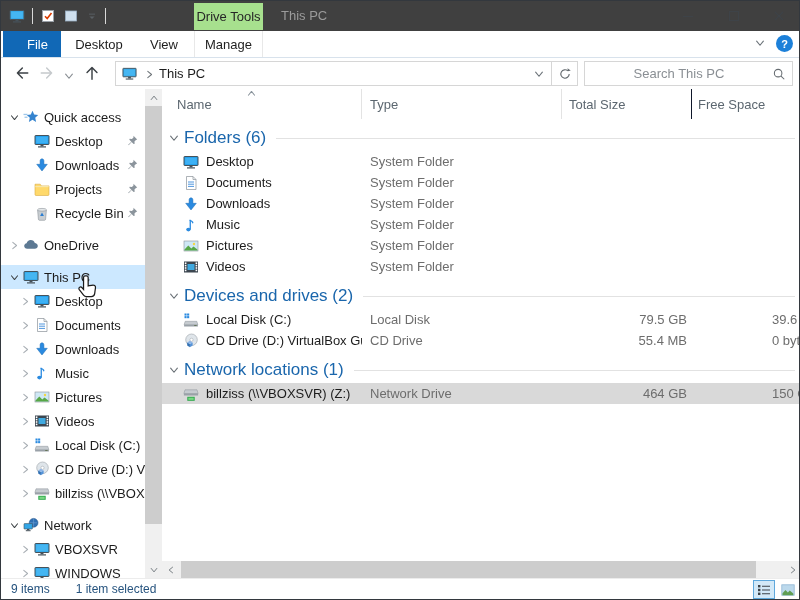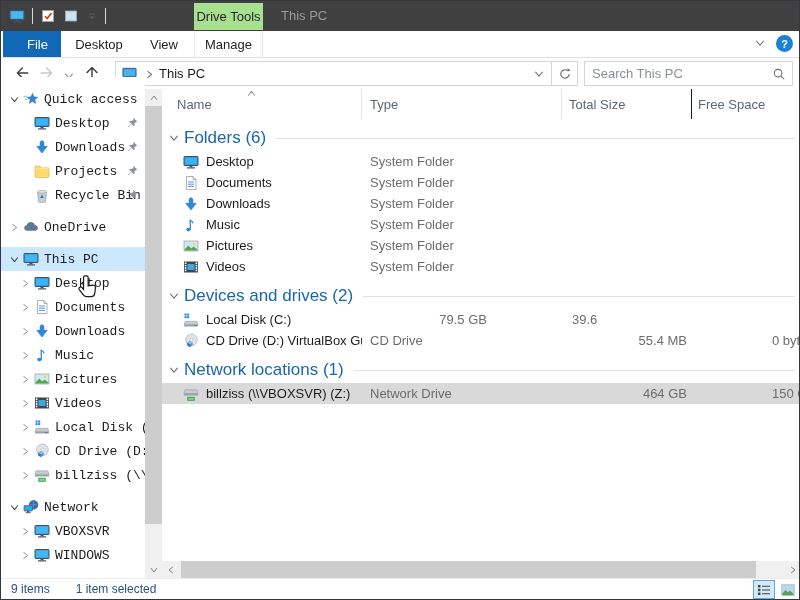--- a/index.html
+++ b/index.html
@@ -41,26 +41,26 @@
   .addr{position:absolute;left:114px;top:3px;width:463px;height:25px;border:1px solid #d6d6d6;background:#fff;
         display:flex;align-items:center;}
   .addr-main{flex:1;display:flex;align-items:center;height:100%;overflow:hidden;}
   .addr-icon{width:15px;height:15px;margin-left:6px;flex:none;}
   .addr-crumb-chev{width:10px;height:10px;margin:0 5px 0 7px;color:#6d7378;flex:none;}
   .addr-drop{width:24px;height:100%;display:flex;align-items:center;justify-content:center;color:#6e757b;}
   .addr-refresh{width:26px;height:100%;border-left:1px solid #d6d6d6;display:flex;align-items:center;justify-content:center;}
   .search{position:absolute;left:583px;top:3px;width:209px;height:25px;border:1px solid #d6d6d6;background:#fff;
           display:flex;align-items:center;}
   .search input{flex:1;border:none;outline:none;font:13px "Liberation Sans","DejaVu Sans",sans-serif;
-                color:#1c1c1c;padding:0 0 0 7px;min-width:0;background:transparent;}
+                color:#1c1c1c;padding:0 0 0 7px;min-width:0;background:transparent;text-align:center;}
   .search input::placeholder{color:#8a8f94;opacity:1;}
   .search-mag{width:26px;display:flex;align-items:center;justify-content:center;}
 
   
-  .sidebar{position:absolute;left:0;top:76px;width:144px;height:489px;overflow:hidden;padding-top:10px;background:#fff;font-family:Liberation Mono, monospace;}
+  .sidebar{position:absolute;left:0;top:94px;width:144px;height:489px;overflow:hidden;padding-top:10px;background:#fff;}
   .srow{display:flex;align-items:center;height:24px;position:relative;white-space:nowrap;}
   .srow.lvl0{padding-left:6px;} .srow.lvl1{padding-left:17px;}
   .srow.gap{margin-top:8px;}
   .srow.sel{background:#cce8ff;}
   .chev{width:14px;height:14px;flex:none;color:#a7adb3;display:flex;align-items:center;justify-content:center;}
   .chev svg{width:11px;height:11px;}
   .chev.down{color:#3f4447;} .chev.down svg{transform:rotate(90deg);}
   .ic{width:16px;height:16px;flex:none;margin:0 5px 0 2px;}
   .ic svg{width:16px;height:16px;}
   .lbl{overflow:hidden;}
@@ -708,20 +708,21 @@
                   <rect x="1.5" y="4.1" width="2.1" height="2.1"></rect>
                   <rect x="4.1" y="4.1" width="2.1" height="2.1"></rect>
                 </g>
                 <path d="M2.2 9.3h11.6l1.1 3.4H1.1z" fill="#c6cbd0" stroke="#8b9299" stroke-width="0.5"></path>
                 <rect x="1.1" y="12.7" width="13.8" height="1.8" fill="#9aa1a8"></rect>
                 <rect x="11.2" y="13.2" width="2.4" height="0.8" fill="#5a6b46"></rect>
               </svg>
             </span>
             <span>Local Disk (C:)</span>
           </div>
+          <div class="c-type">Local Disk</div>
           <div class="c-size">79.5 GB</div>
           <div class="c-free">39.6 G</div>
         </div>
         <div class="frow">
           <div class="c-name">
             <span class="ic">
               <svg viewBox="0 0 16 16">
                 <circle cx="8.5" cy="6.8" r="5.8" fill="#dfe5ea" stroke="#9aa1a8" stroke-width="0.6"></circle>
                 <circle cx="8.5" cy="6.8" r="1.6" fill="#fff" stroke="#9aa1a8" stroke-width="0.5"></circle>
                 <path d="M4.2 9.4l2.7 1.6v3.2l-2.7-1.6z" fill="#2f6fb2"></path>

